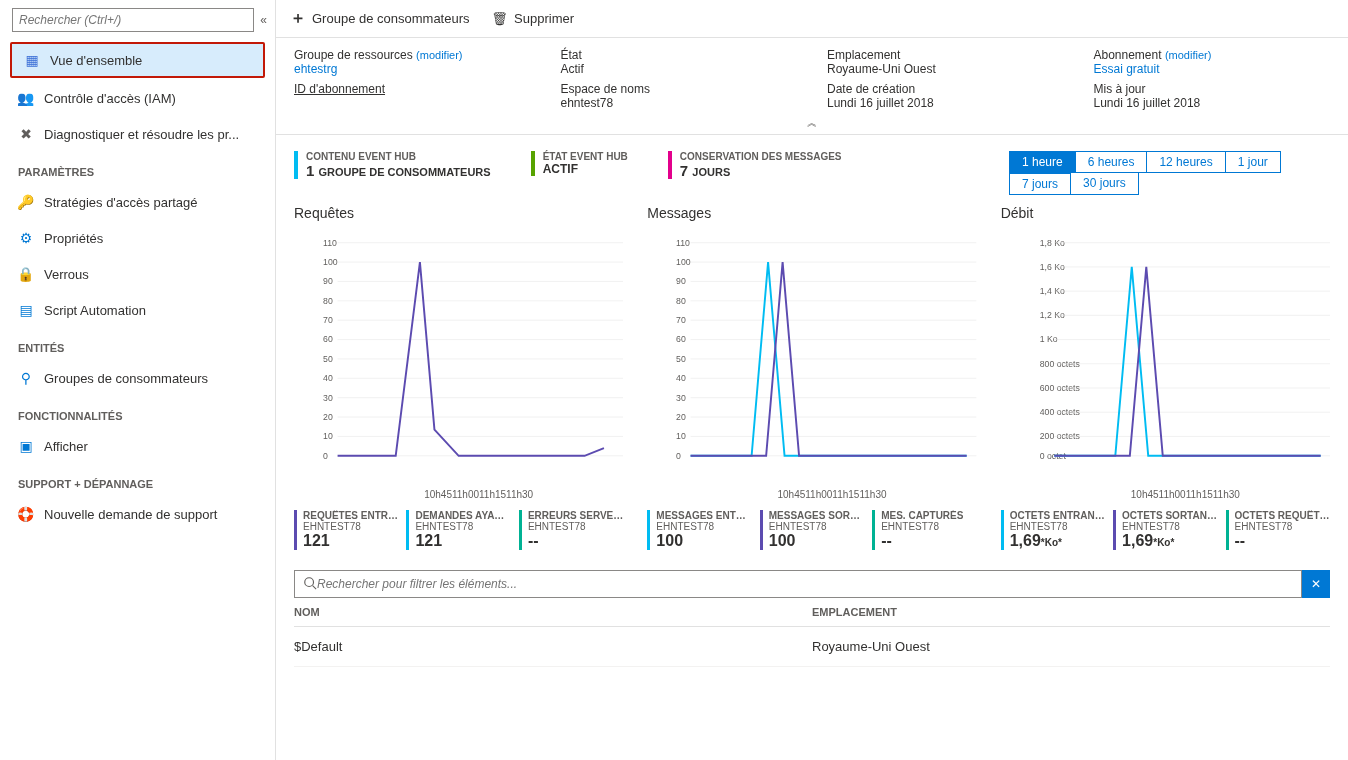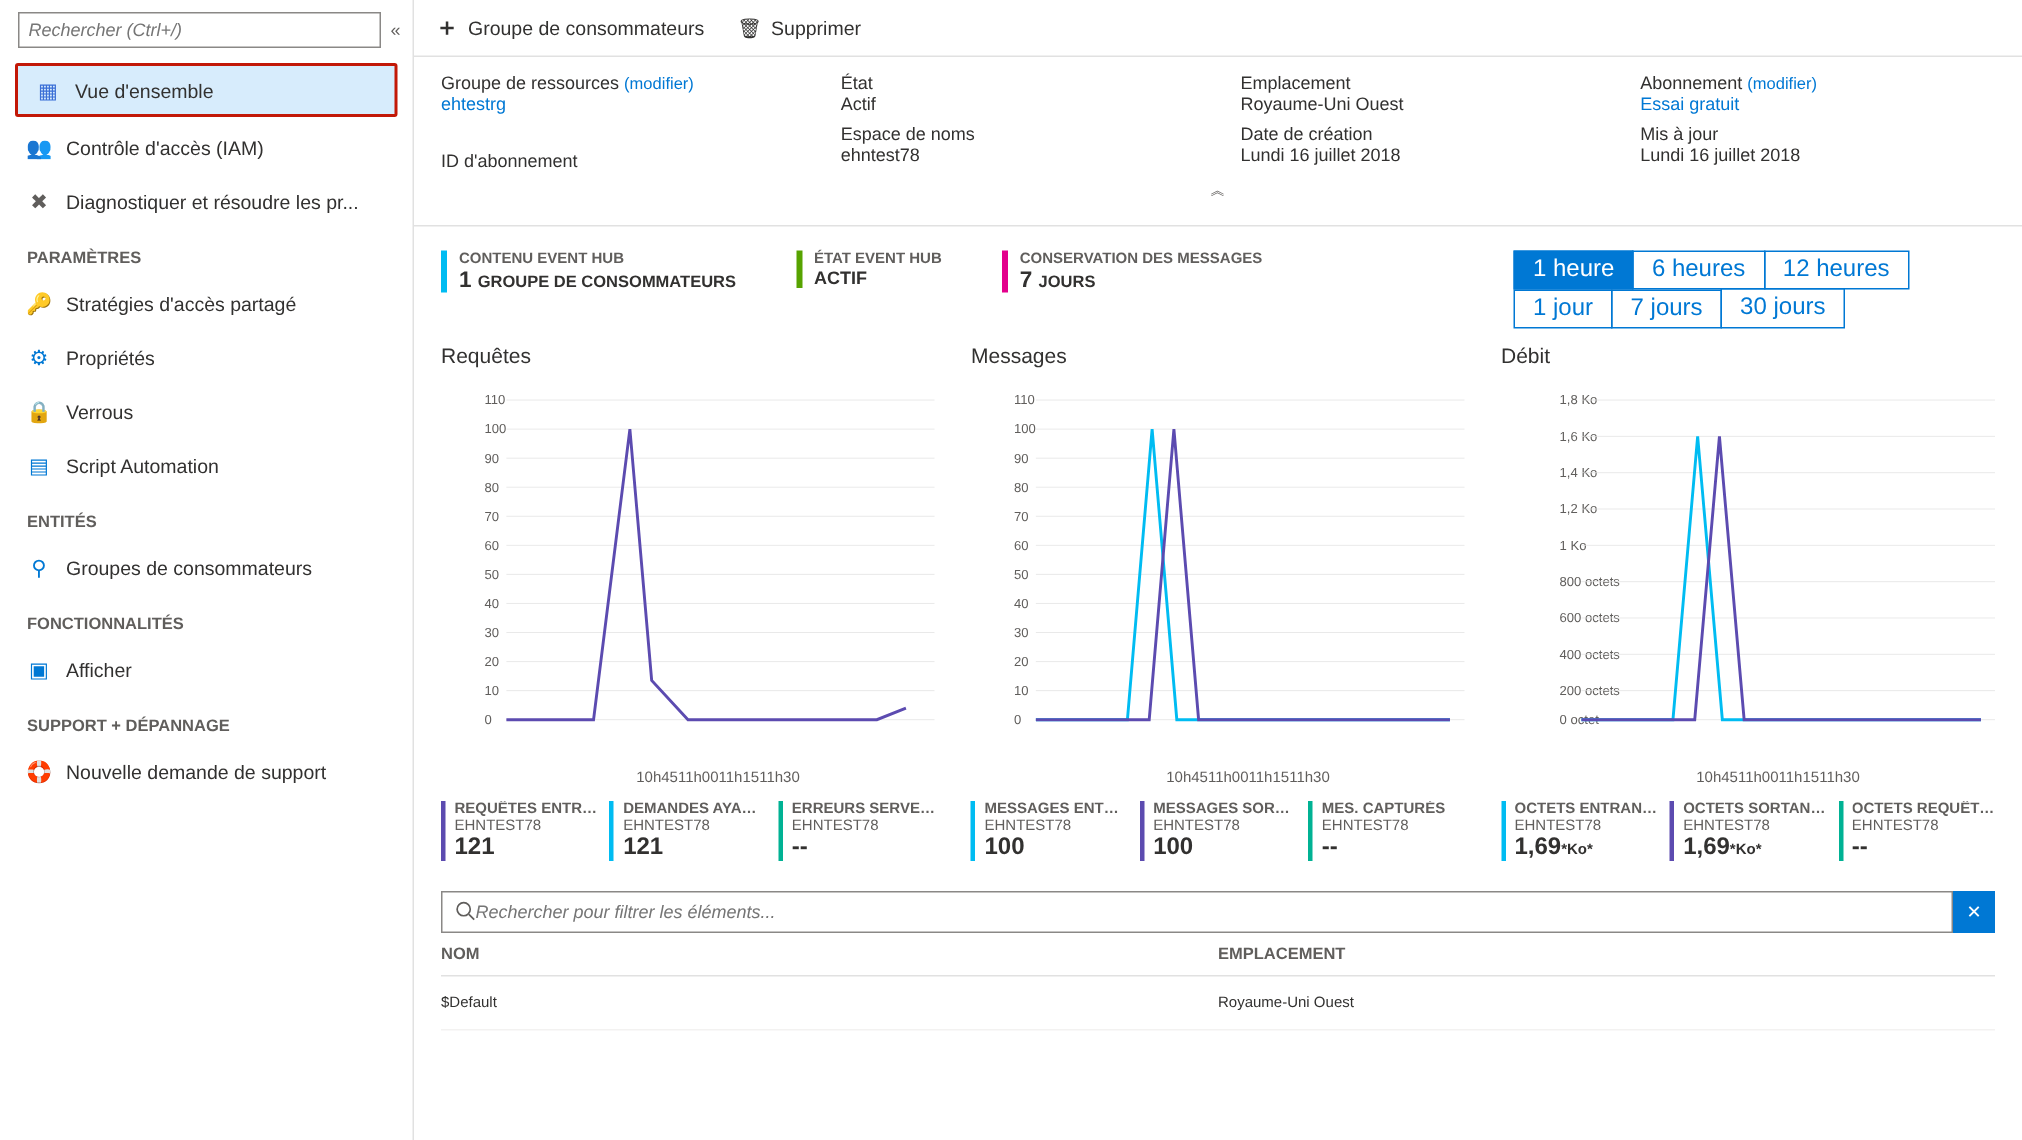--- a/index.html
+++ b/index.html
@@ -15,36 +15,36 @@
   .nav-item { display: flex; align-items: center; gap: 10px; padding: 8px 18px; height: 36px; font-size: 13px; cursor: pointer; }
   .nav-item.active { background: #d7ecfc; border: 2px solid #c21807; margin: 2px 10px; border-radius: 2px; padding: 6px 12px; }
   .nav-item .icon { width: 16px; display: flex; justify-content:center; color: #3b6fd6; font-size: 14px; }
   .nav-header { font-size: 11px; font-weight: 600; color: #605e5c; padding: 14px 18px 6px; }
   
   
   .main { flex: 1; display: flex; flex-direction: column; overflow: hidden; }
   .toolbar { display: flex; align-items: center; padding: 8px 14px; gap: 22px; border-bottom: 1px solid #e1e1e1; height: 38px; }
   .toolbar-btn { display:flex; align-items:center; gap:6px; font-size: 13px; cursor:pointer; }
   
-  .essentials { display: grid; grid-template-columns: 1fr 1fr 1fr 1fr; gap: 6px 30px; padding: 10px 18px 16px; border-bottom: 1px solid #e1e1e1; position: relative; font-size: 12px; }
+  .essentials { display: grid; grid-template-columns: 1fr 1fr 1fr 1fr; gap: 6px 30px; padding: 10px 18px 4px; border-bottom: 1px solid #e1e1e1; position: relative; font-size: 12px; }
   .ess-item .ess-label { color: #323130; font-size: 12px; }
   .ess-item .ess-val { color: #323130; font-size: 12px; }
   .ess-item .ess-link { color: #0078d4; }
   .ess-mod { color: #0078d4; font-size: 11px; }
   .ess-chevron { grid-column: 1/-1; text-align: center; color: #605e5c; font-size: 10px; }
   
   .status-row { display:flex; align-items:flex-start; gap: 40px; padding: 16px 18px 10px; }
   .status-block { border-left: 4px solid; padding-left: 8px; }
   .status-block .sb-label { font-size: 10px; color:#605e5c; font-weight:600; }
   .status-block .sb-val { font-size: 15px; font-weight:700; }
   .sb-blue{border-color:#00bcf2;} .sb-green{border-color:#57a300;} .sb-magenta{border-color:#e3008c;}
   .timegrain { margin-left:auto; display:flex; align-items:flex-start; gap:14px; }
   .tg-label{ font-size:12px; max-width: 160px; }
   .tg-buttons { display:flex; flex-wrap:wrap; }
-  .tg-btn { border:1px solid #0078d4; color:#0078d4; padding:3px 12px; font-size:16px; cursor:pointer; margin-left:-1px; }
+  .tg-btn { border:1px solid #0078d4; color:#0078d4; padding:3px 12px; font-size:12px; cursor:pointer; margin-left:-1px; }
   .tg-btn.sel { background:#0078d4; color:#fff; }
   
   .charts-row { display:flex; gap:24px; padding: 0 18px 10px; }
   .chart-col { flex:1; min-width:0; }
   .chart-title { font-size: 14px; color:#323130; margin-bottom: 6px; }
   .chart-area { position:relative; height: 260px; }
   .chart-area svg { width:100%; height:100%; }
   .xlabels { display:flex; justify-content:center; font-size:10px; color:#605e5c; padding: 2px 0 10px 40px; }
   
   .metrics-row { display:flex; gap:8px; }
@@ -55,21 +55,21 @@
   .metric .m-unit { font-size:10px; font-weight:600; }
   .mc-purple{border-color:#5c4bb0;} .mc-cyan{border-color:#00bcf2;} .mc-green{border-color:#00b294;}
   
   .filter-row { display:flex; align-items:center; margin: 10px 18px 0; }
   .filter-box { flex:1; border:1px solid #8a8886; display:flex; align-items:center; padding:3px 8px; height:28px; }
   .filter-box input { border:0; outline:0; flex:1; font-style:italic; font-size:12px; color:#666; }
   .filter-clear { width:28px; height:28px; background:#0078d4; color:#fff; display:flex; align-items:center; justify-content:center; cursor:pointer; }
   
   .table { margin: 0 18px; }
   .table-head { display:flex; font-size:11px; font-weight:600; color:#605e5c; padding:8px 0; border-bottom:1px solid #e1e1e1; }
-  .table-row { display:flex; font-size:10px; padding:12px 0; border-bottom:1px solid #f3f2f1;align-items:flex-end; }
+  .table-row { display:flex; font-size:13px; padding:12px 0; border-bottom:1px solid #f3f2f1;align-items:flex-end; }
   .col-name{flex:1;} .col-loc{flex:1;}
 </style>
 </head>
 <body>
 
 <div class="sidebar">
   <div class="search-row">
     <div class="search-box">
       <span>
         <svg viewBox="0 0 16 16">
@@ -144,21 +144,21 @@
     <div class="toolbar-btn">
       <span>🗑</span>
       <span>Supprimer</span>
     </div>
   </div>
 
   <div class="essentials">
     <div class="ess-item">
       <div class="ess-label"><span>Groupe de ressources</span> <span class="ess-mod">(modifier)</span></div>
       <div class="ess-val ess-link">ehtestrg</div>
-      <div class="ess-label" style="margin-top:24px;">ID d'abonnement</div>
+      <div class="ess-label" style="margin-top:6px;text-decoration:underline;">ID d'abonnement</div>
     </div>
     <div class="ess-item">
       <div class="ess-label">État</div>
       <div class="ess-val">Actif</div>
       <div class="ess-label" style="margin-top:6px;">Espace de noms</div>
       <div class="ess-val">ehntest78</div>
     </div>
     <div class="ess-item">
       <div class="ess-label">Emplacement</div>
       <div class="ess-val">Royaume-Uni Ouest</div>

